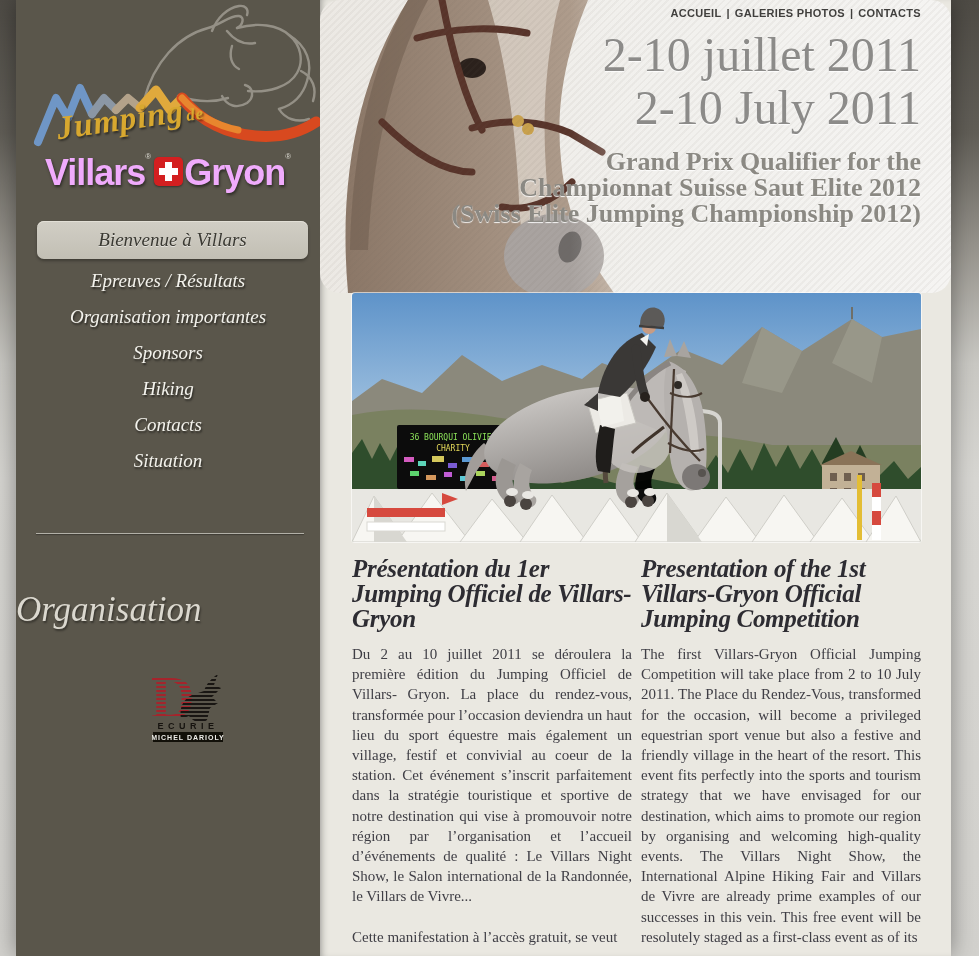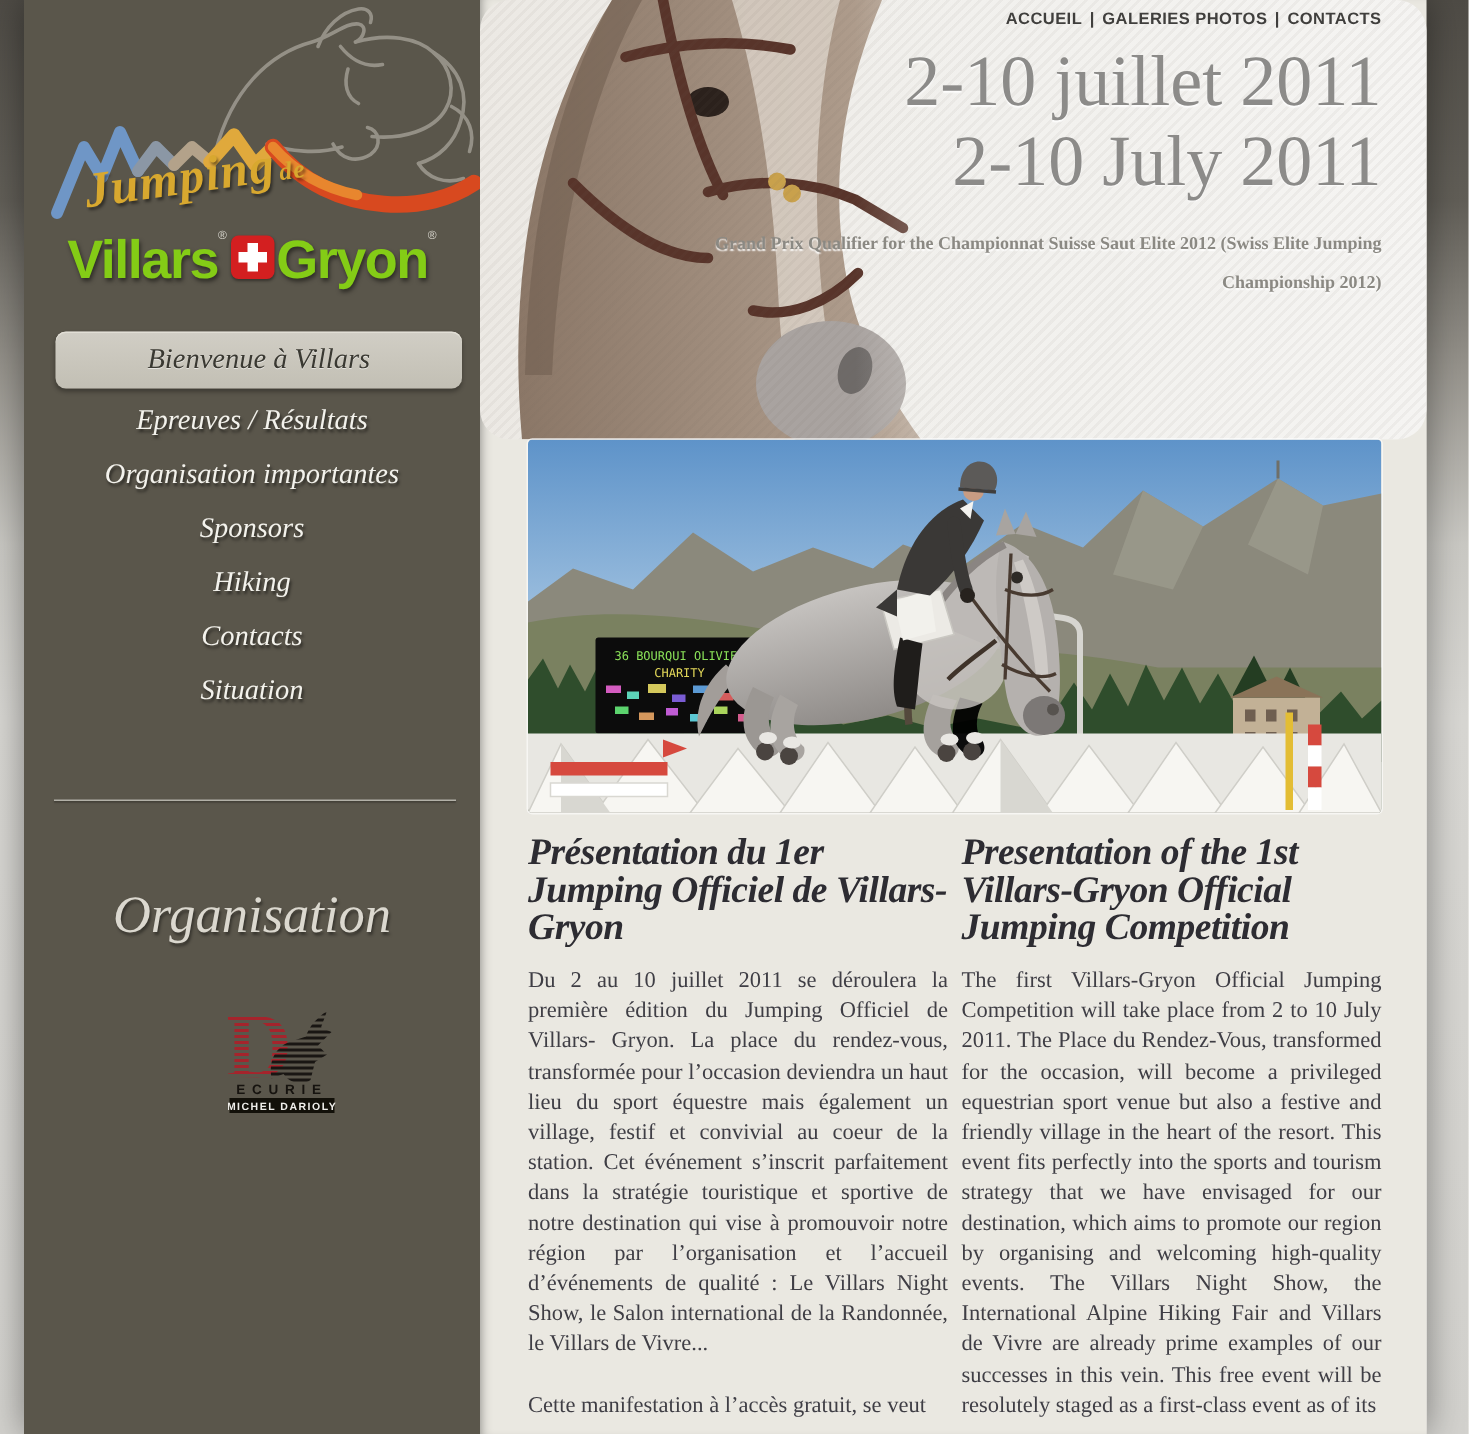--- a/index.html
+++ b/index.html
@@ -13,56 +13,56 @@
 
   
   .sidebar { position:absolute; left:0; top:0; width:304px; height:956px; background:#5a564b; }
   .logo { position:absolute; top:0; left:0; width:304px; height:208px; cursor:pointer; }
   .logo svg { position:absolute; top:0; left:0; }
   .logo-script { position:absolute; top:100px; left:40px; transform:rotate(-8deg); color:#d8a82f;
     font-style:italic; font-size:33px; font-weight:bold; text-shadow:1px 2px 2px rgba(0,0,0,.45); letter-spacing:1px;}
   .logo-script .small { font-size:17px; margin-left:2px; }
   .brandrow { position:absolute; top:152px; left:0; width:304px; text-align:center; white-space:nowrap; }
   .brandrow .word { font-family:"Liberation Sans",sans-serif; font-weight:bold; font-size:36px;
-    color:#84cc16; letter-spacing:-1px; text-shadow:1px 2px 3px rgba(0,0,0,.5); vertical-align:middle;}
+    color:#f0abfc; letter-spacing:-1px; text-shadow:1px 2px 3px rgba(0,0,0,.5); vertical-align:middle;}
   .brandrow .reg { font-family:"Liberation Sans",sans-serif; font-size:8px; color:#d9d7cf; vertical-align:top; }
   .cross { display:inline-block; position:relative; width:29px; height:29px; background:#d31f20;
     border-radius:5px; margin:0 1px 4px 3px; vertical-align:middle; box-shadow:0 1px 2px rgba(0,0,0,.4);}
   .cross .vbar { position:absolute; left:11px; top:5px; width:7px; height:19px; background:#ffffff; }
   .cross .hbar { position:absolute; left:5px; top:11px; width:19px; height:7px; background:#ffffff; }
 
   .menu { position:absolute; top:221px; left:0; width:304px; }
   .menu-item { height:36px; line-height:36px; text-align:center; font-style:italic; font-size:19px;
     color:#f3f2ec; text-shadow:1px 2px 2px rgba(0,0,0,.55); cursor:pointer; }
   .menu-item.active { margin:0 12px 4px 21px; height:38px; line-height:38px; border-radius:7px;
     background:linear-gradient(180deg,#d1cec5,#c2bfb4); color:#3a3932;
     text-shadow:0 1px 0 rgba(255,255,255,.55); box-shadow:inset 0 1px 0 #e2dfd6, 0 2px 3px rgba(0,0,0,.3); }
 
   .sb-divider { position:absolute; top:533px; left:20px; width:268px; height:0;
     border-top:1px solid #b2b0a7; box-shadow:0 1px 1px rgba(0,0,0,.35); }
-  .org-title { position:absolute; top:590px; left:0; width:304px; text-align:center; font-style:italic;
+  .org-title { position:absolute; top:590px; left:0; width:304px; text-align:left; font-style:italic;
     font-size:35px; color:#dbd8cf; text-shadow:1px 2px 2px rgba(0,0,0,.4); }
   .darioly { position:absolute; top:666px; left:136px; width:72px; height:76px; cursor:pointer; }
 
   
   .content { position:absolute; left:304px; top:0; width:631px; height:956px; background:#eae8e1;
     box-shadow:inset 6px 0 8px -6px rgba(0,0,0,.45); }
   .header { position:absolute; top:0; left:0; width:631px; height:293px;
     background:linear-gradient(90deg,#ece9e4 0%,#f2f1ee 60%,#f5f4f2 100%); overflow:hidden;border-radius:20px; }
   .header::after { content:""; position:absolute; inset:0;
     background:repeating-linear-gradient(135deg, rgba(110,100,90,.06) 0 2px, rgba(255,255,255,0) 2px 5px); }
   .topnav { position:absolute; top:7px; right:30px; z-index:5; font-family:"Liberation Sans",sans-serif;
     font-weight:bold; font-size:11px; color:#403f3d; letter-spacing:.3px; }
   .topnav a { color:#403f3d; text-decoration:none; cursor:pointer; }
   .topnav .sep { margin:0 5px; }
   .titles { position:absolute; top:28px; right:30px; width:470px; text-align:right; z-index:4; }
   .title-line { font-size:48px; line-height:53px; color:#8c8b89; text-shadow:0 1px 1px rgba(255,255,255,.9); }
   .sub-fr { margin-top:9px; font-weight:bold; font-size:24px; line-height:30px; color:#8b8983;
     text-shadow:0 1px 1px rgba(255,255,255,.9); }
-  .sub-en { margin-top:15px; font-weight:bold; font-size:12px; line-height:26px; color:#8b8983;
+  .sub-en { margin-top:15px; font-weight:bold; font-size:26px; line-height:26px; color:#8b8983;
     text-shadow:0 1px 1px rgba(255,255,255,.9); }
 
   .photo { position:absolute; top:293px; left:32px; width:569px; height:249px; border-radius:3px;
     overflow:hidden; box-shadow:0 0 0 1px rgba(255,255,255,.6); }
 
   .cols { position:absolute; top:556px; left:32px; width:569px; display:flex; gap:9px; }
   .col { width:280px; }
   .col h2 { font-style:italic; font-weight:bold; font-size:25px; line-height:25px; color:#2d2c32;
     margin-bottom:13px; letter-spacing:-.3px; }
   .col p { font-size:15px; line-height:20.2px; text-align:justify; color:#3f3e45; margin-bottom:20px; }

